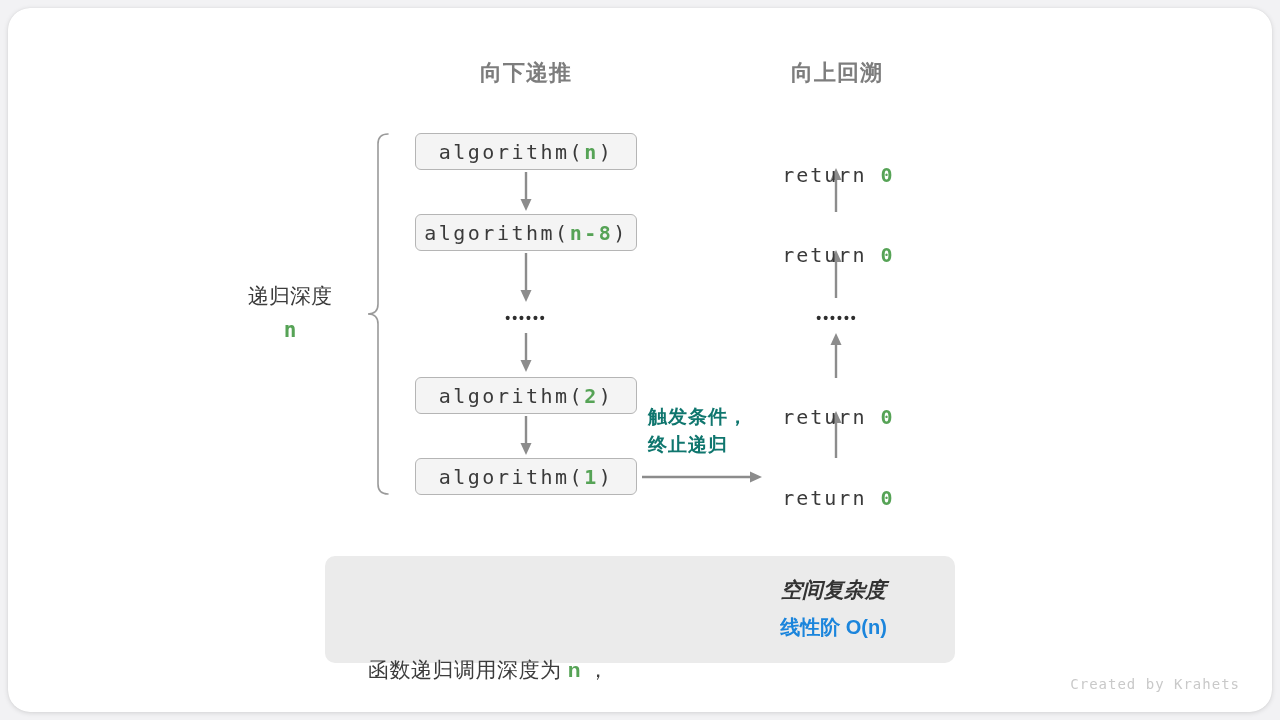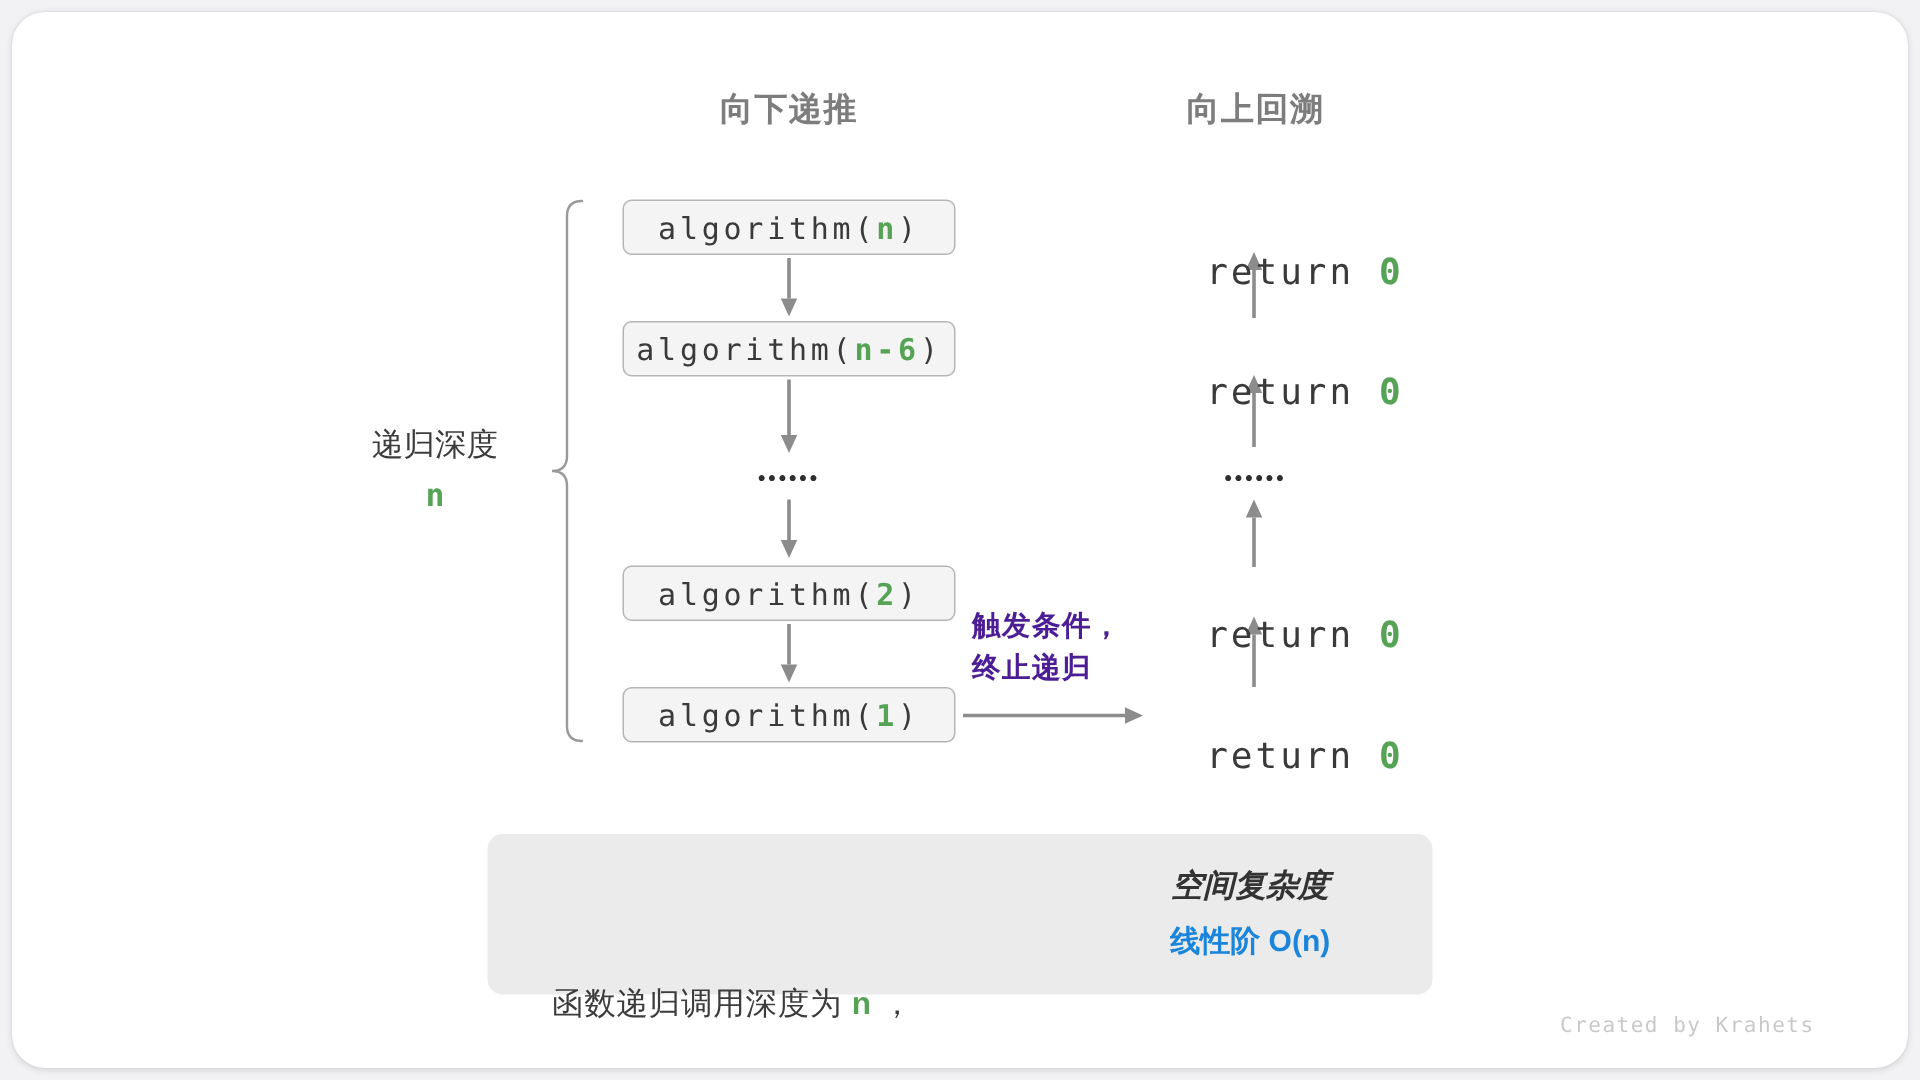--- a/index.html
+++ b/index.html
@@ -32,45 +32,45 @@
     left: 415px; width: 222px; height: 37px; box-sizing: border-box;
     background: #f4f4f4; border: 1.6px solid #b5b5b5; border-radius: 6px;
     display: flex; align-items: center; justify-content: center;
     font-size: 20px; color: #3a3a3a; letter-spacing: 2.5px; white-space: pre;
   }
   .dots {
     width: 222px; text-align: center;
     font-size: 14px; font-weight: bold; color: #2e2e2e; letter-spacing: 2px;
   }
   .return-line {
-    left: 726px; width: 222px; text-align: center;
-    font-size: 24px; color: #3a3a3a; letter-spacing: 2px; white-space: pre;
+    left: 726px; width: 222px; 
+    font-size: 20px; color: #3a3a3a; letter-spacing: 2px; white-space: pre;
   }
   .depth-label { left: 215px; width: 150px; text-align: center; font-size: 21px; color: #3c3c3c; }
   .depth-value { left: 215px; width: 150px; text-align: center; font-size: 21px; }
-  .note-line { left: 648px; font-size: 19px; font-weight: bold; color: #4c1d95; letter-spacing: 1px; }
+  .note-line { left: 648px; font-size: 19px; font-weight: bold; color: #0f766e; letter-spacing: 1px; }
 
   .summary-box {
     left: 325px; top: 556px; width: 630px; height: 107px;
     background: #ebebeb; border-radius: 10px;
   }
   .summary-left {
     left: 368px; top: 575px; font-size: 21px; color: #3c3c3c;
     line-height: 38px; white-space: pre; letter-spacing: 0.5px;
   }
   .summary-title {
     left: 726px; top: 576px; width: 215px; text-align: center;
     font-size: 21px; font-weight: bold; color: #333333; font-style: italic;
   }
   .summary-value {
     left: 726px; top: 614px; width: 215px; text-align: center;
     font-size: 20px; font-weight: bold; color: #1b85dc; white-space: pre;
   }
   .watermark {
-    left: 1040px; top: 676px; width: 200px; 
+    left: 1040px; top: 676px; width: 200px; text-align: right;
     font-size: 14px; color: #c9c9c9; letter-spacing: 1px;
   }
 </style>
 </head>
 <body>
 
 <div class="stage">
   <div class="card"></div>
 
   <svg class="overlay" width="1280" height="720" viewBox="0 0 1280 720">
@@ -110,21 +110,21 @@
   <div class="abs col-header" style="left:415px; top:58px;">向下递推</div>
   <div class="abs col-header" style="left:726px; top:58px;">向上回溯</div>
 
   <div class="abs depth-label" style="top:282px;">递归深度</div>
   <div class="abs depth-value mono hl" style="top:318px;">n</div>
 
   <div class="abs codebox mono" style="top:133px;">
     <span>algorithm(</span><span class="hl">n</span><span>)</span>
   </div>
   <div class="abs codebox mono" style="top:214px;">
-    <span>algorithm(</span><span class="hl">n-6</span><span>)</span>
+    <span>algorithm(</span><span class="hl">n-8</span><span>)</span>
   </div>
   <div class="abs dots" style="left:415px; top:310px;">••••••</div>
   <div class="abs codebox mono" style="top:377px;">
     <span>algorithm(</span><span class="hl">2</span><span>)</span>
   </div>
   <div class="abs codebox mono" style="top:458px;">
     <span>algorithm(</span><span class="hl">1</span><span>)</span>
   </div>
 
   <div class="abs note-line" style="top:404px;">触发条件，</div>

